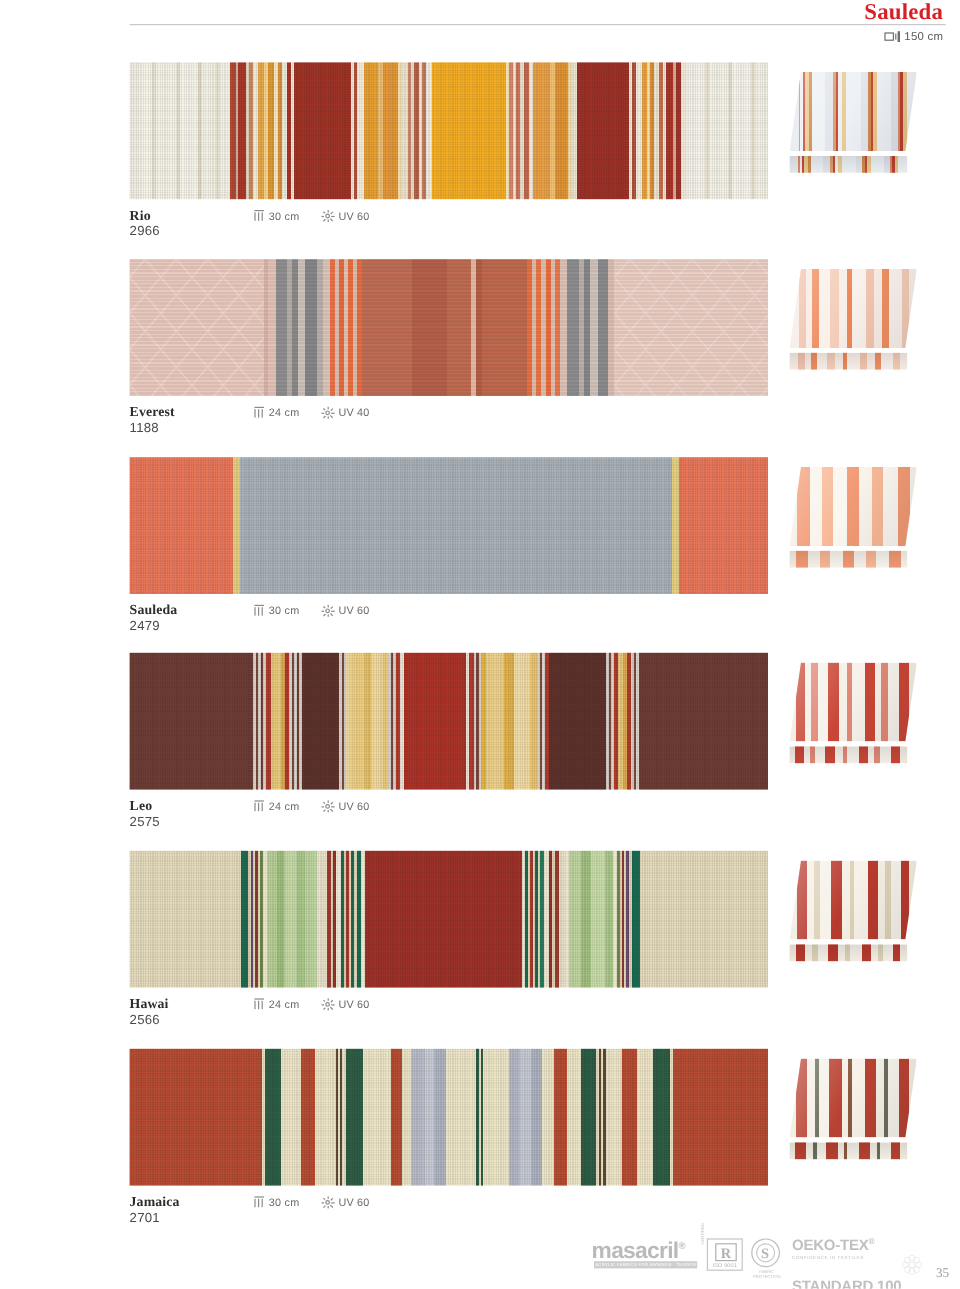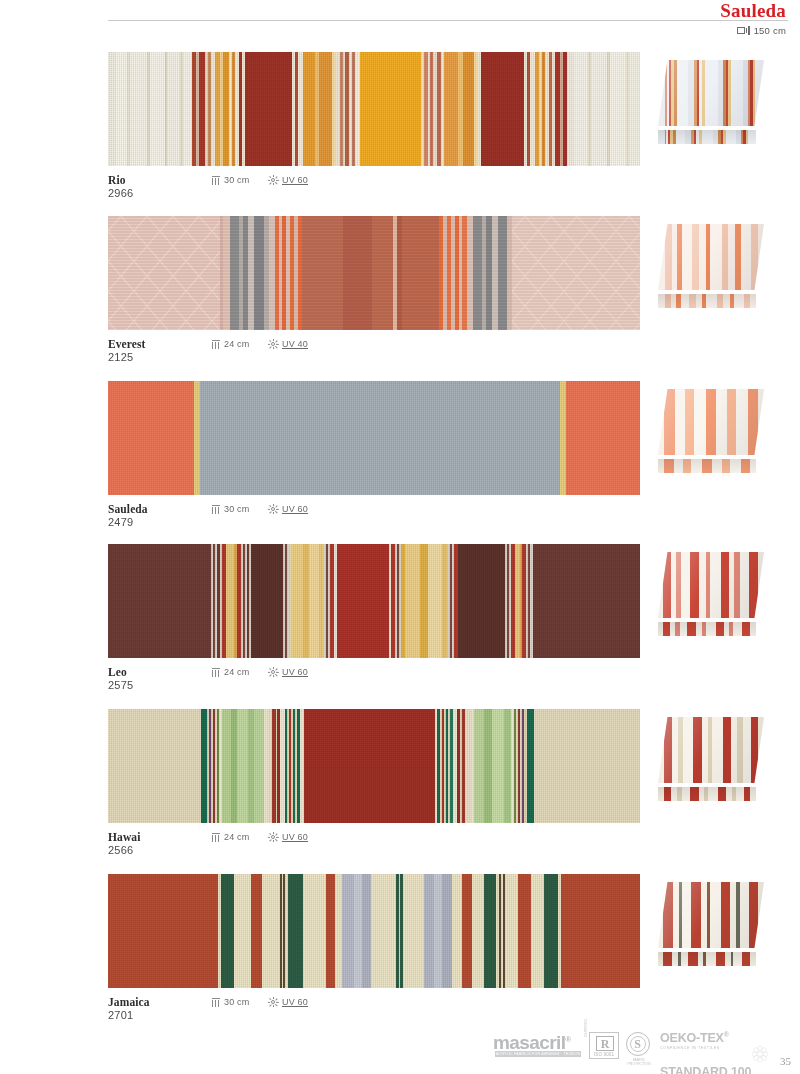--- a/index.html
+++ b/index.html
@@ -108,27 +108,27 @@
     letter-spacing: .1px;
   }
   .cap-code {
     position: absolute; left: 0; top: 13px;
     font-size: 11px;
     color: #4a4a4a;
     letter-spacing: .2px;
   }
   .cap-spec {
     position: absolute; top: 1px;
-    display: flex; align-items: flex-end; gap: 4px;
+    display: flex; align-items: flex-start; gap: 4px;
     font-size: 9px;
     color: #6b6b6b;
     letter-spacing: .2px;
   }
   .cap-spec.width  { left: 104px; }
-  .cap-spec.uv     { left: 160px; text-decoration: underline; }
+  .cap-spec.uv     { left: 160px; }
 
   .icon-stripes {
     display: inline-block;
     width: 8px; height: 9px;
     position: relative;
     flex: none;
   }
   .icon-stripes i {
     position: absolute; top: 1.5px;
     width: 1.4px; height: 7.5px;
@@ -373,21 +373,21 @@
             <pattern id="dia404" width="26" height="30" patternUnits="userSpaceOnUse">
         <path d="M13 0 L26 15 L13 30 L0 15 Z" fill="none" stroke="#f7e4dc" stroke-width="1.4"></path>
       </pattern>
           </defs>
       <rect width="128" height="114" fill="url(#dia404)"></rect>
     </svg>
         <div class="weave-soft"></div>
       </div>
       <div class="caption" style="top: 338px;">
     <div class="cap-name">Everest</div>
-    <div class="cap-code">2125</div>
+    <div class="cap-code">1188</div>
     <div class="cap-spec width">
       <span class="icon-stripes">
             <b></b>
             <i></i>
             <i></i>
             <i></i>
           </span>
       <span>24 cm</span>
     </div>
     <div class="cap-spec uv">

